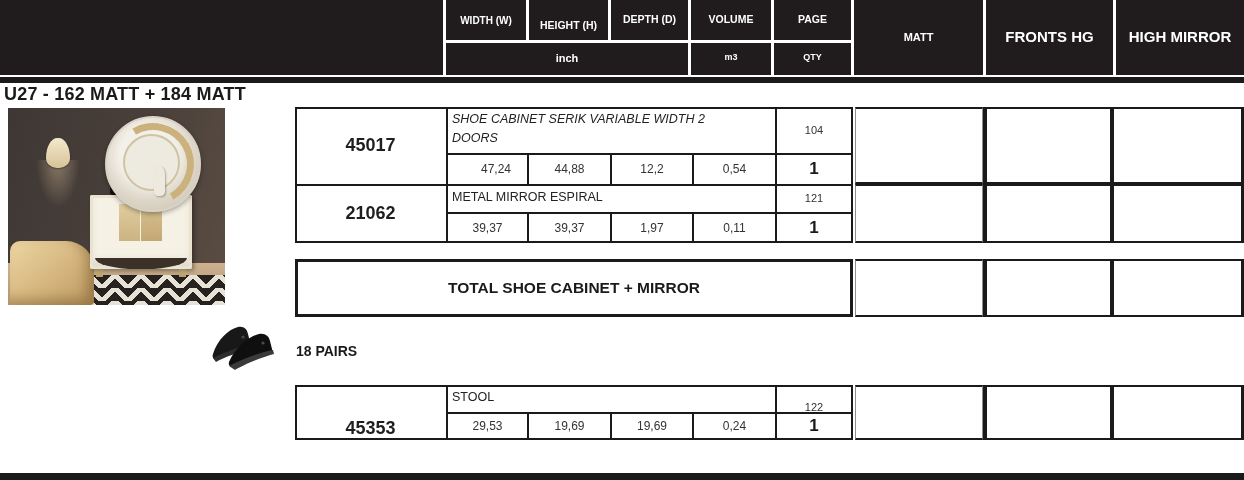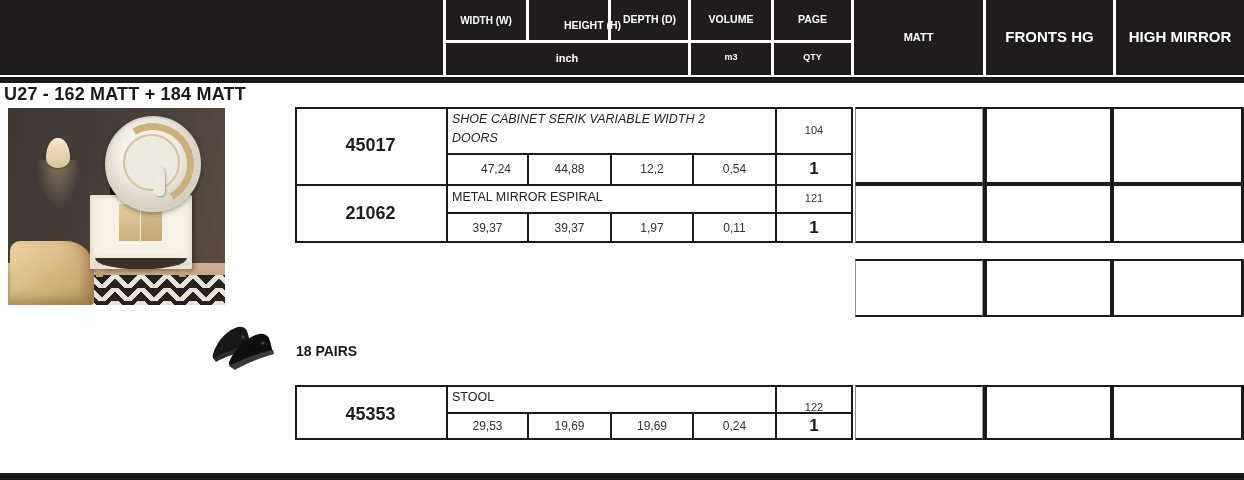--- a/index.html
+++ b/index.html
@@ -92,21 +92,21 @@
     <div class="wline" style="left:526px;top:0;width:3px;height:41px;"></div>
     <div class="wline" style="left:608px;top:0;width:3px;height:41px;"></div>
     <div class="wline" style="left:688px;top:0;width:3px;height:75px;"></div>
     <div class="wline" style="left:771px;top:0;width:3px;height:75px;"></div>
     <div class="wline" style="left:851px;top:0;width:3px;height:75px;"></div>
     <div class="wline" style="left:983px;top:0;width:3px;height:75px;"></div>
     <div class="wline" style="left:1113px;top:0;width:3px;height:75px;"></div>
     <div class="wline" style="left:443px;top:40px;width:411px;height:3px;"></div>
 
     <div class="hcell" style="left:446px;top:0;width:80px;height:40px;font-size:10px;">WIDTH (W)</div>
-    <div class="hcell" style="left:553px;top:0;width:79px;height:52px;font-size:10.5px;">HEIGHT (H)</div>
+    <div class="hcell" style="left:529px;top:0;width:79px;height:52px;font-size:10.5px;">HEIGHT (H)</div>
     <div class="hcell" style="left:611px;top:0;width:77px;height:40px;font-size:10.5px;">DEPTH (D)</div>
     <div class="hcell" style="left:691px;top:0;width:80px;height:40px;font-size:10.5px;">VOLUME</div>
     <div class="hcell" style="left:774px;top:0;width:77px;height:40px;font-size:10.5px;">PAGE</div>
 
     <div class="hcell" style="left:446px;top:43px;width:242px;height:30px;font-size:11px;">inch</div>
     <div class="hcell" style="left:691px;top:43px;width:80px;height:30px;font-size:9px;">m3</div>
     <div class="hcell" style="left:774px;top:43px;width:77px;height:30px;font-size:9px;">QTY</div>
 
     <div class="hcell" style="left:854px;top:0;width:129px;height:75px;font-size:11px;">MATT</div>
     <div class="hcell" style="left:1116px - 130px;left:986px;top:0;width:127px;height:75px;font-size:15px;">FRONTS HG</div>
@@ -171,20 +171,23 @@
   <div class="cell dim" style="left:694px;top:212px;width:81px;height:31px;">0,11</div>
   <div class="cell qty" style="left:777px;top:212px;width:74px;height:31px;">1</div>
 
   <div class="fin-matt" style="left:855px;top:107px;width:128px;height:77px;"></div>
   <div class="fin-mid" style="left:983px;top:107px;width:131px;height:77px;"></div>
   <div class="fin-end" style="left:1114px;top:107px;width:130px;height:77px;"></div>
   <div class="fin-matt" style="left:855px;top:184px;width:128px;height:59px;"></div>
   <div class="fin-mid" style="left:983px;top:184px;width:131px;height:59px;"></div>
   <div class="fin-end" style="left:1114px;top:184px;width:130px;height:59px;"></div>
 
+  <div class="box box-thick cell" style="left:295px;top:259px;width:558px;height:58px;">
+    <span class="total-label">TOTAL SHOE CABINET + MIRROR</span>
+  </div>
   <div class="fin-matt" style="left:855px;top:259px;width:128px;height:58px;"></div>
   <div class="fin-mid" style="left:983px;top:259px;width:131px;height:58px;"></div>
   <div class="fin-end" style="left:1114px;top:259px;width:130px;height:58px;"></div>
 
   <svg class="shoes" viewBox="0 0 80 52">
     <path d="M8 34 C12 20 24 9 33 7 C39 6 42 9 43 14 L46 26 C36 29 20 36 12 40 C8 39 7 37 8 34 Z" fill="#181818"></path>
     <path d="M8 38 C20 32 36 26 46 24 L47 28 C36 31 18 38 11 42 Z" fill="#2e2e2e"></path>
     <path d="M24 42 C30 28 44 16 54 14 C60 13 64 16 65 21 L68 33 C57 36 40 43 31 48 C26 47 23 46 24 42 Z" fill="#0f0f0f"></path>
     <path d="M24 46 C38 39 56 32 68 30 L69 34 C57 37 38 45 30 50 Z" fill="#3a3a3a"></path>
     <circle cx="38" cy="17" r="1.6" fill="#4a4a4a"></circle>
@@ -193,21 +196,21 @@
   <div class="pairs-label">18 PAIRS</div>
 
   <div class="box" style="left:295px;top:385px;width:558px;height:55px;"></div>
   <div class="bline" style="left:446px;top:385px;width:2px;height:55px;"></div>
   <div class="bline" style="left:775px;top:385px;width:2px;height:55px;"></div>
   <div class="bline" style="left:446px;top:412px;width:407px;height:2px;"></div>
   <div class="bline" style="left:527px;top:412px;width:2px;height:28px;"></div>
   <div class="bline" style="left:610px;top:412px;width:2px;height:28px;"></div>
   <div class="bline" style="left:692px;top:412px;width:2px;height:28px;"></div>
 
-  <div class="cell code" style="left:295px;top:378px;width:151px;height:72px;">45353</div>
+  <div class="cell code" style="left:295px;top:392px;width:151px;height:72px;">45353</div>
   <div class="cell cell-left desc" style="left:452px;top:388px;width:300px;height:22px;">STOOL</div>
   <div class="cell pageno" style="left:777px;top:385px;width:74px;height:27px;margin-top:8px;">122</div>
   <div class="cell dim" style="left:448px;top:412px;width:79px;height:28px;">29,53</div>
   <div class="cell dim" style="left:529px;top:412px;width:81px;height:28px;">19,69</div>
   <div class="cell dim" style="left:612px;top:412px;width:80px;height:28px;">19,69</div>
   <div class="cell dim" style="left:694px;top:412px;width:81px;height:28px;">0,24</div>
   <div class="cell qty" style="left:777px;top:412px;width:74px;height:28px;">1</div>
 
   <div class="fin-matt" style="left:855px;top:385px;width:128px;height:55px;"></div>
   <div class="fin-mid" style="left:983px;top:385px;width:131px;height:55px;"></div>

